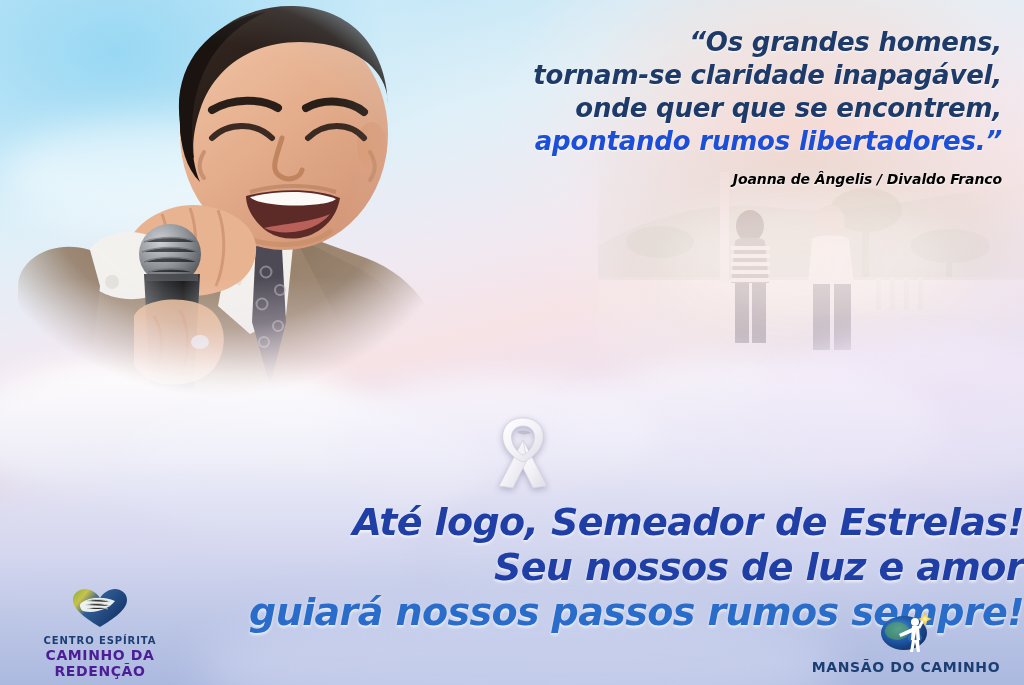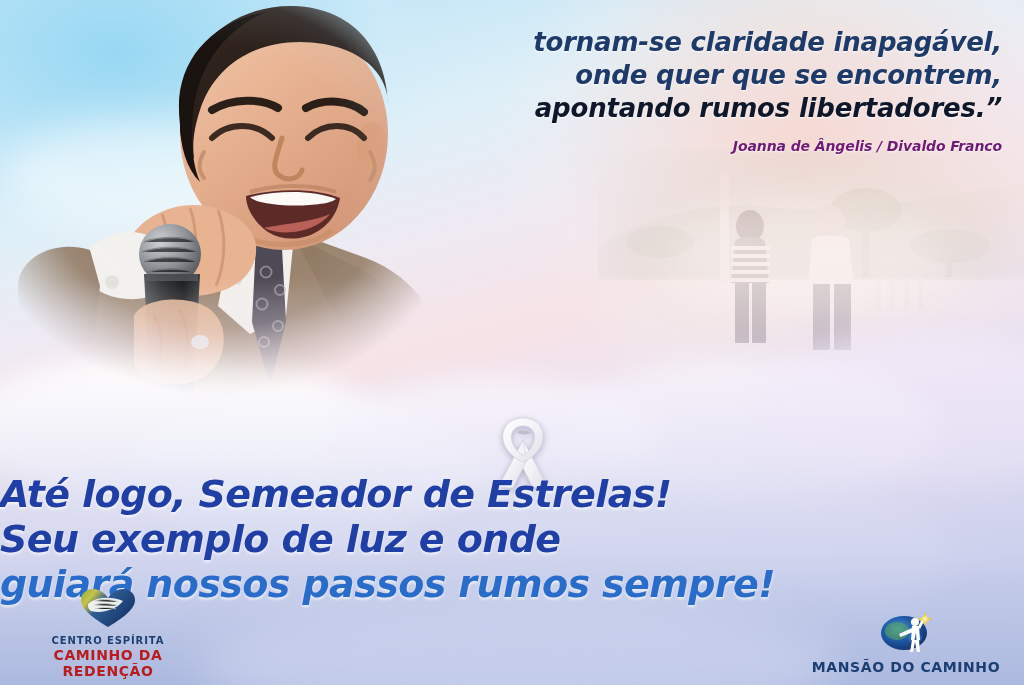--- a/index.html
+++ b/index.html
@@ -153,39 +153,39 @@
     position: absolute;
     left: 487px; top: 410px;
     width: 72px; height: 80px;
     z-index: 16;
     filter: drop-shadow(0 2px 3px rgba(110,110,150,0.45));
   }
 
   
   .headline {
     position: absolute;
-    left: 0; right: 0; top: 472px;
-    text-align: left;
+    left: 0; right: 0; top: 500px;
+    text-align: right;
     z-index: 18;
   }
   .hl {
     font-weight: 700;
     font-style: italic;
     letter-spacing: -0.6px;
     white-space: nowrap;
     text-shadow: 0 2px 3px rgba(255,255,255,0.7);
   }
   .hl1 { font-size: 38px; line-height: 45px; }
   .hl2 { font-size: 38px; line-height: 45px; }
   .hl3 { font-size: 38px; line-height: 45px; }
 
   
   .logo-left {
     position: absolute;
-    left: 8px; bottom: 6px;
+    left: 0; bottom: 6px;
     z-index: 20;
     text-align: center;
     width: 200px;
   }
   .logo-right {
     position: absolute;
     right: 8px; bottom: 10px;
     z-index: 20;
     text-align: center;
     width: 220px;
@@ -393,24 +393,25 @@
       <ellipse cx="206" cy="356" rx="9" ry="7" fill="#e6e7ea" opacity="0.9"></ellipse>
     </svg>
   </div>
 
   <div class="cloud c6"></div>
   <div class="cloud c7"></div>
   <div class="bg-lavender-bottom"></div>
   <div class="cloud c10"></div>
 
   <div class="quote">
+    <div class="quote-line" style="color: rgb(29, 58, 105);">“Os grandes homens,</div>
     <div class="quote-line" style="color: rgb(29, 58, 105);">tornam-se claridade inapagável,</div>
     <div class="quote-line" style="color: rgb(29, 58, 105);">onde quer que se encontrem,</div>
-    <div class="quote-line" style="color: #0f172a;">apontando rumos libertadores.”</div>
-    <div class="attrib" style="color: #701a75;">Joanna de Ângelis / Divaldo Franco</div>
+    <div class="quote-line" style="color: #1d4ed8;">apontando rumos libertadores.”</div>
+    <div class="attrib" style="color: #000000;">Joanna de Ângelis / Divaldo Franco</div>
   </div>
 
   <div class="ribbon">
     <svg viewBox="0 0 72 80" width="72" height="80">
       <defs>
         <linearGradient id="rbG" x1="0" y1="0" x2="1" y2="1">
           <stop offset="0%" stop-color="#ffffff"></stop>
           <stop offset="55%" stop-color="#f2f1f6"></stop>
           <stop offset="100%" stop-color="#dedce6"></stop>
         </linearGradient>
@@ -419,21 +420,21 @@
       <path d="M36,30 L12,76 L26,78 L40,50 Z" fill="url(#rbG)" stroke="#d6d4de" stroke-width="0.8"></path>
       <path d="M36,8 C50,8 58,18 56,30 C54,42 42,50 36,52 C30,50 18,42 16,30
                C14,18 22,8 36,8 Z M36,16 C27,16 23,23 25,31 C27,39 33,44 36,45
                C39,44 45,39 47,31 C49,23 45,16 36,16 Z" fill="url(#rbG)" stroke="#d3d1dc" stroke-width="0.8"></path>
       <path d="M30,22 C34,20 40,20 44,23 C40,25 33,25 30,22 Z" fill="#b9b7c4" opacity="0.8"></path>
     </svg>
   </div>
 
   <div class="headline">
     <div class="hl hl1" style="color: rgb(31, 63, 166);">Até logo, Semeador de Estrelas!</div>
-    <div class="hl hl2" style="color: rgb(31, 63, 166);">Seu exemplo de luz e onde</div>
+    <div class="hl hl2" style="color: rgb(31, 63, 166);">Seu nossos de luz e amor</div>
     <div class="hl hl3" style="color: rgb(42, 108, 201);">guiará nossos passos rumos sempre!</div>
   </div>
 
   <div class="logo-left">
     <span class="logo-mark">
       <svg viewBox="0 0 62 42" width="62" height="42">
         <defs>
           <linearGradient id="heartG" x1="0" y1="0" x2="1" y2="0.6">
             <stop offset="0%" stop-color="#7fae3f"></stop>
             <stop offset="22%" stop-color="#c9c24a"></stop>
@@ -445,21 +446,21 @@
                  C34,6 40,2 46,2 C52,2 58,6 58,13 C58,23 44,32 31,40 Z" fill="url(#heartG)"></path>
         <path d="M12,16 C20,10 34,9 46,14 C40,22 26,27 14,24 C11,22 10,18 12,16 Z" fill="#f4f6f3" opacity="0.95"></path>
         <g stroke="#c9d4c9" stroke-width="1" opacity="0.85">
           <path d="M18,14 C25,12 34,12 41,15"></path>
           <path d="M17,18 C24,16 33,16 41,19"></path>
           <path d="M18,22 C24,20 32,20 39,22"></path>
         </g>
       </svg>
     </span>
     <div class="logo-txt-sm" style="color: rgb(27, 63, 115);">CENTRO ESPÍRITA</div>
-    <div class="logo-txt-lg" style="color: #b91c1c; text-align: center;">CAMINHO DA REDENÇÃO</div>
+    <div class="logo-txt-lg" style="color: #4c1d95; text-align: center;">CAMINHO DA REDENÇÃO</div>
   </div>
 
   <div class="logo-right">
     <span class="logo-mark">
       <svg viewBox="0 0 58 44" width="58" height="44">
         <defs>
           <radialGradient id="globeG" cx="0.38" cy="0.38" r="0.72">
             <stop offset="0%" stop-color="#4f9ad6"></stop>
             <stop offset="48%" stop-color="#1f5aa8"></stop>
             <stop offset="100%" stop-color="#112c62"></stop>

